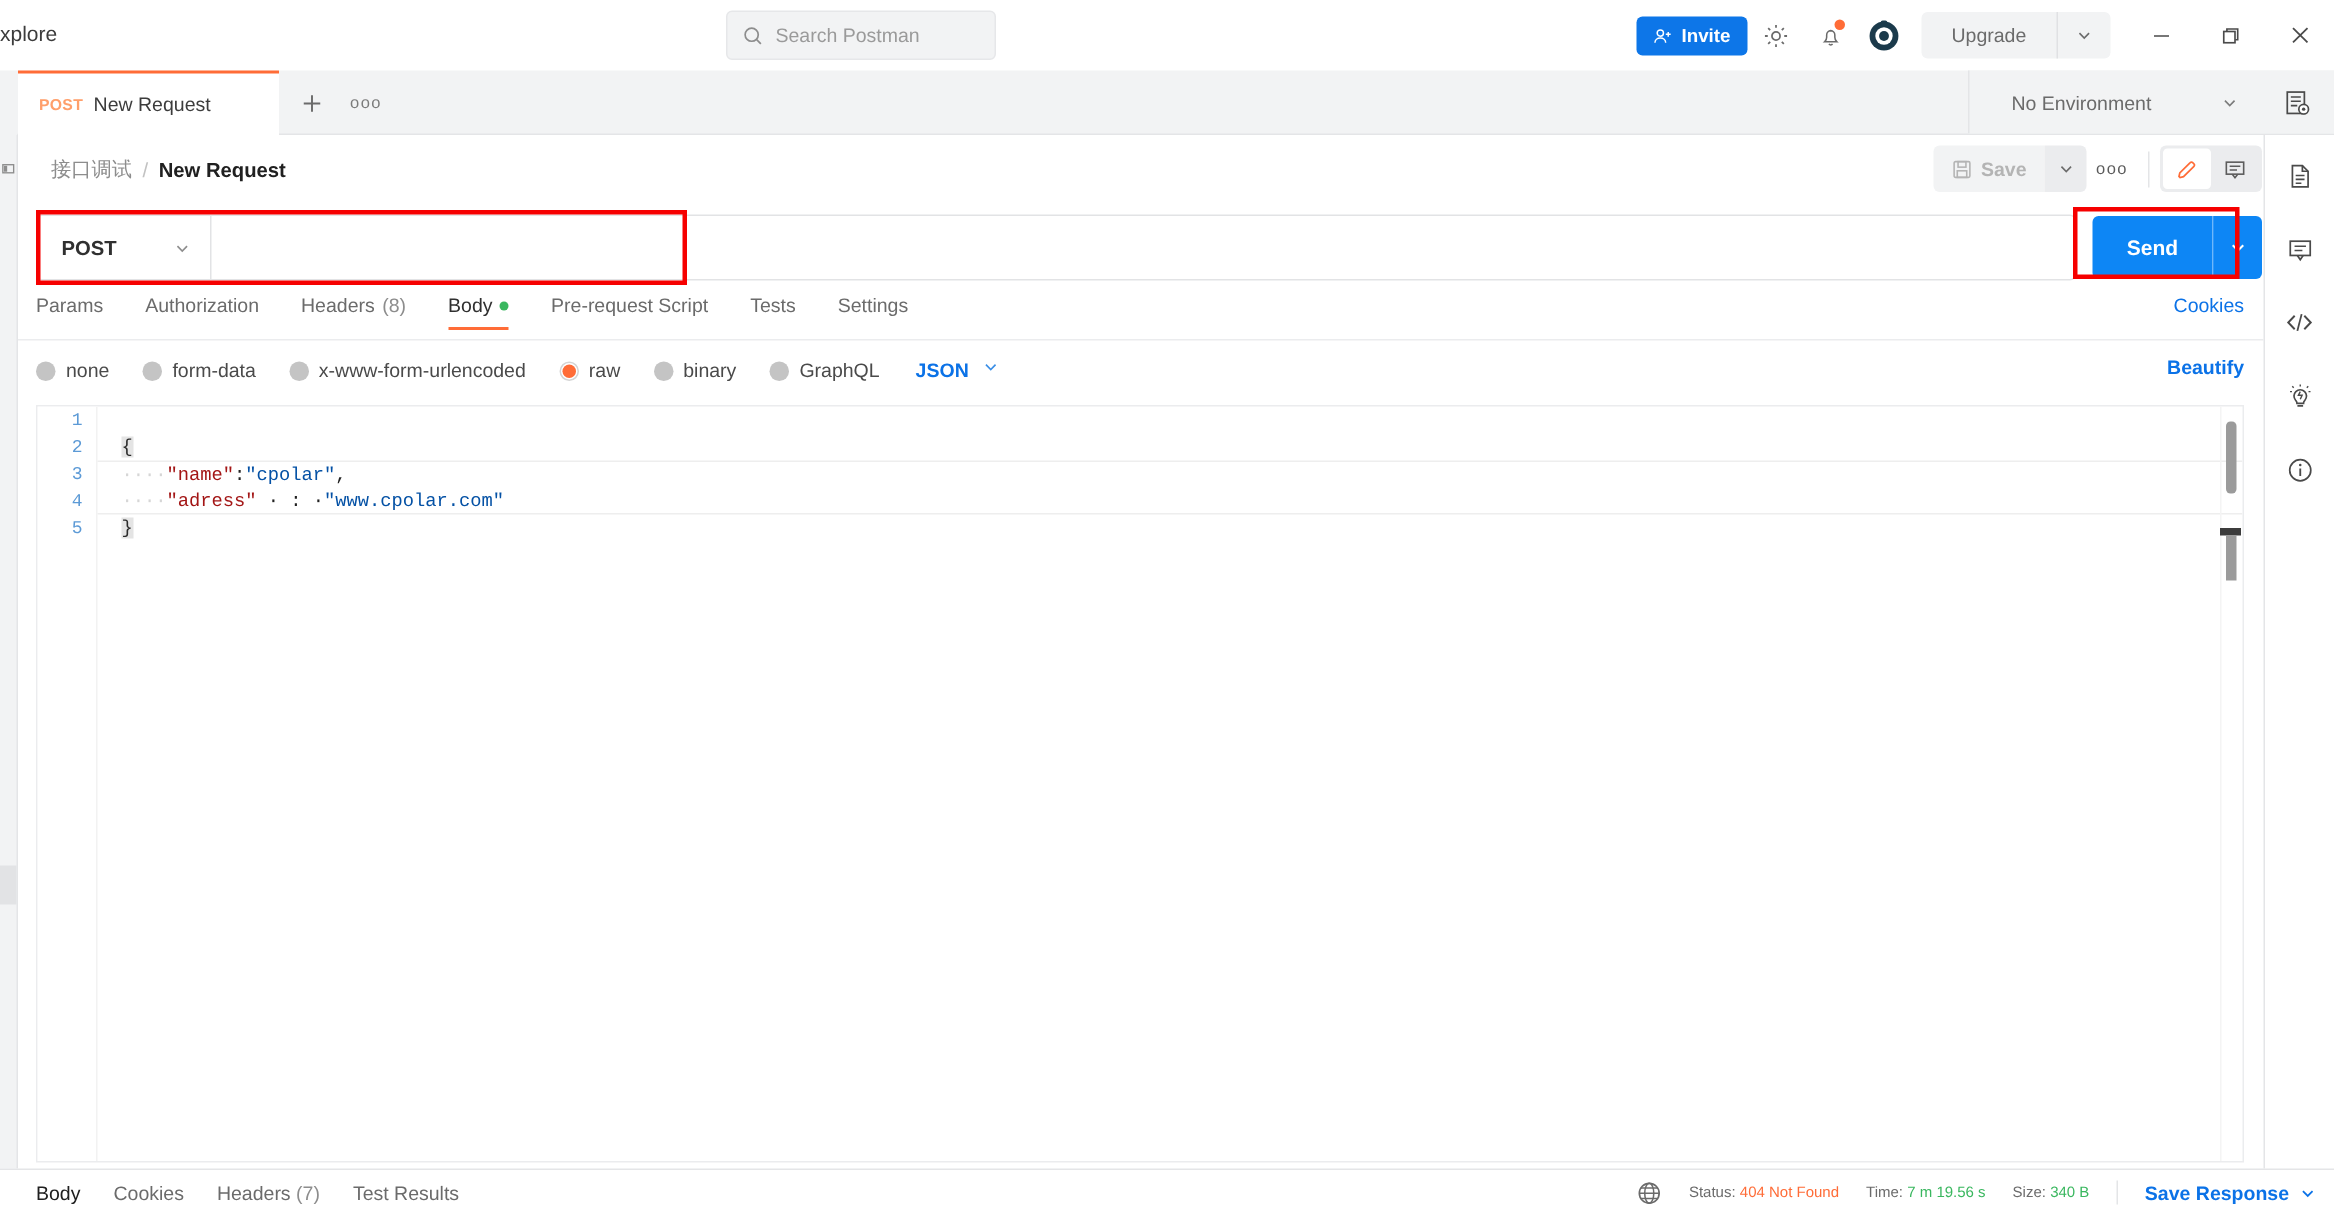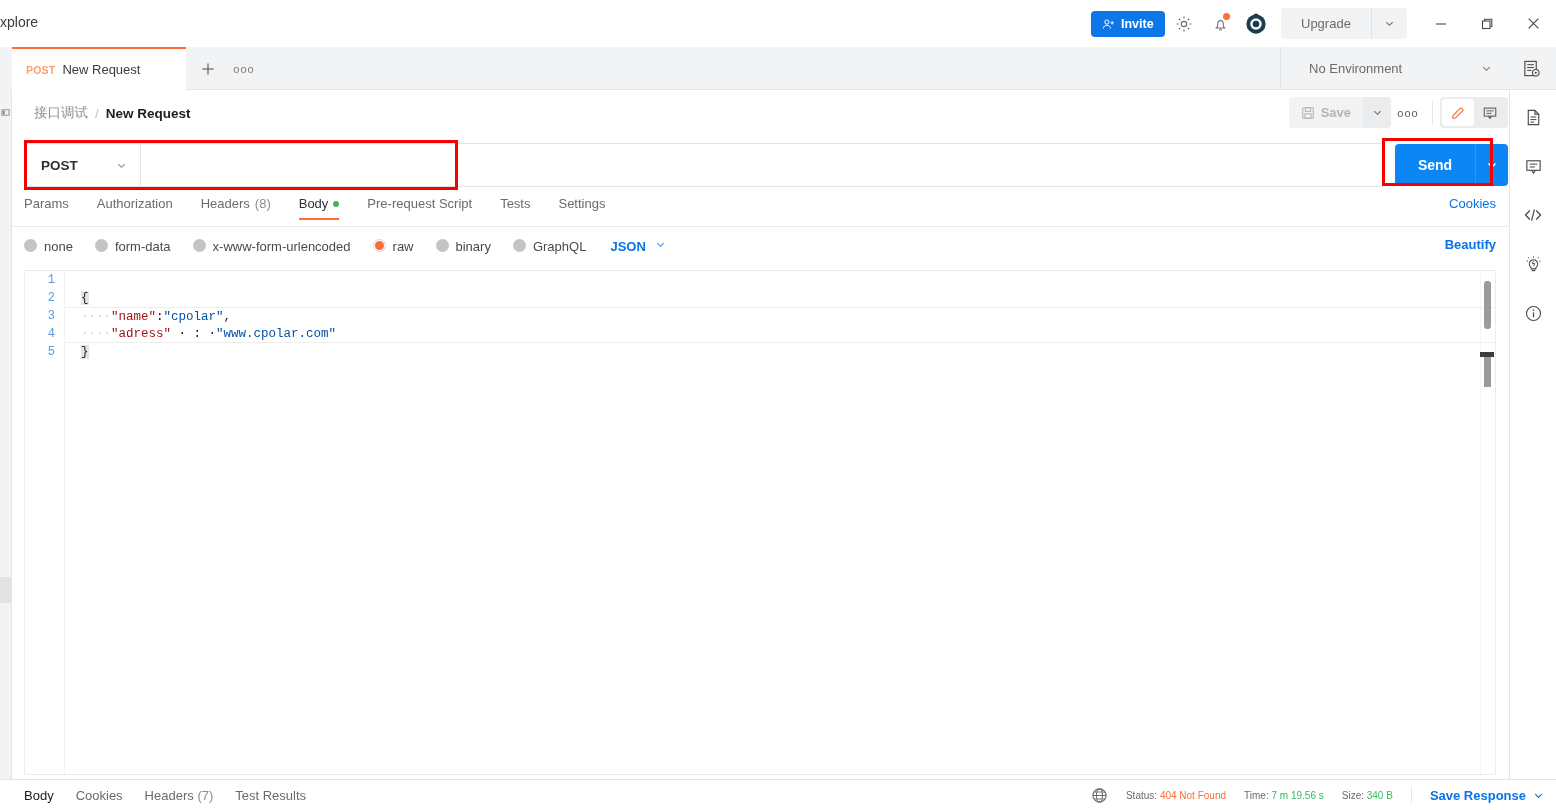--- a/index.html
+++ b/index.html
@@ -82,21 +82,21 @@
   .tab-plus {
     position: absolute; left: 197px; top: 11px; width: 22px; height: 22px;
     display: flex; align-items: center; justify-content: center; cursor: pointer;
   }
   .tab-dots {
     position: absolute; left: 232px; top: 12px; width: 24px; height: 20px;
     display: flex; align-items: center; justify-content: center;
     color: #7b7b7b; font-size: 11px; letter-spacing: 1px; cursor: pointer;
   }
   .env-area {
-    position: absolute; right: 0; top: 0; height: 42px; width: 276px;
+    position: absolute; right: 0; top: 0; height: 42px; width: 244px;
     border-left: 1px solid #e4e5e7; background: #f2f3f4;
     display: flex; align-items: center;
   }
   .env-select {
     flex: 1; display: flex; align-items: center; justify-content: space-between;
     padding: 0 14px 0 28px; cursor: pointer;
   }
   .env-select .lbl { font-size: 13px; color: #6b6b6b; }
   .env-eye {
     width: 50px; height: 42px; display: flex; align-items: center; justify-content: center;
@@ -218,21 +218,21 @@
 
   .tabs-rule {
     position: absolute; left: 12px; top: 226px; width: 1497px; height: 1px; background: #ebecee;
   }
 
   
   .body-row {
     position: absolute; left: 24px; top: 234px; width: 1472px; height: 24px;
     display: flex; align-items: center;
   }
-  .radio-item { display: flex; align-items: flex-start; gap: 7px; margin-right: 22px; cursor: pointer; }
+  .radio-item { display: flex; align-items: flex-end; gap: 7px; margin-right: 22px; cursor: pointer; }
   .radio {
     width: 13px; height: 13px; border-radius: 50%; background: #c4c4c4;
     display: flex; align-items: center; justify-content: center;
   }
   .radio.on { background: #ffffff; border: 1px solid #d4d4d4; }
   .radio.on::after { content: ""; width: 9px; height: 9px; border-radius: 50%; background: #ff6c37; }
   .radio-item .lbl { font-size: 13px; color: #4a4a4a; }
   .json-sel {
     display: flex; align-items: flex-start; gap: 9px; margin-left: 2px; cursor: pointer;
   }
@@ -303,20 +303,29 @@
   .vdiv-b { width: 1px; height: 16px; background: #e4e5e7; }
 </style>
 </head>
 <body>
 
 <div id="app">
 
   <div class="topbar">
     <div class="explore-text">xplore</div>
 
+    <div class="searchbox">
+      <span>
+        <svg class="icon-svg" width="14" height="14" viewBox="0 0 16 16">
+            <circle cx="7" cy="7" r="5" fill="none" stroke="#8d8d8d" stroke-width="1.3"></circle>
+            <line x1="10.8" y1="10.8" x2="14" y2="14" stroke="#8d8d8d" stroke-width="1.3"></line>
+          </svg>
+      </span>
+      <span class="sp">Search Postman</span>
+    </div>
 
     <div class="invite-btn">
       <span>
         <svg class="icon-svg" width="13" height="13" viewBox="0 0 16 16">
             <circle cx="6" cy="5" r="2.6" fill="none" stroke="#fff" stroke-width="1.2"></circle>
             <path d="M1.6 13c0-2.5 2-4 4.4-4s4.4 1.5 4.4 4" fill="none" stroke="#fff" stroke-width="1.2"></path>
             <line x1="12.5" y1="4" x2="12.5" y2="8" stroke="#fff" stroke-width="1.2"></line>
             <line x1="10.5" y1="6" x2="14.5" y2="6" stroke="#fff" stroke-width="1.2"></line>
           </svg>
       </span>

